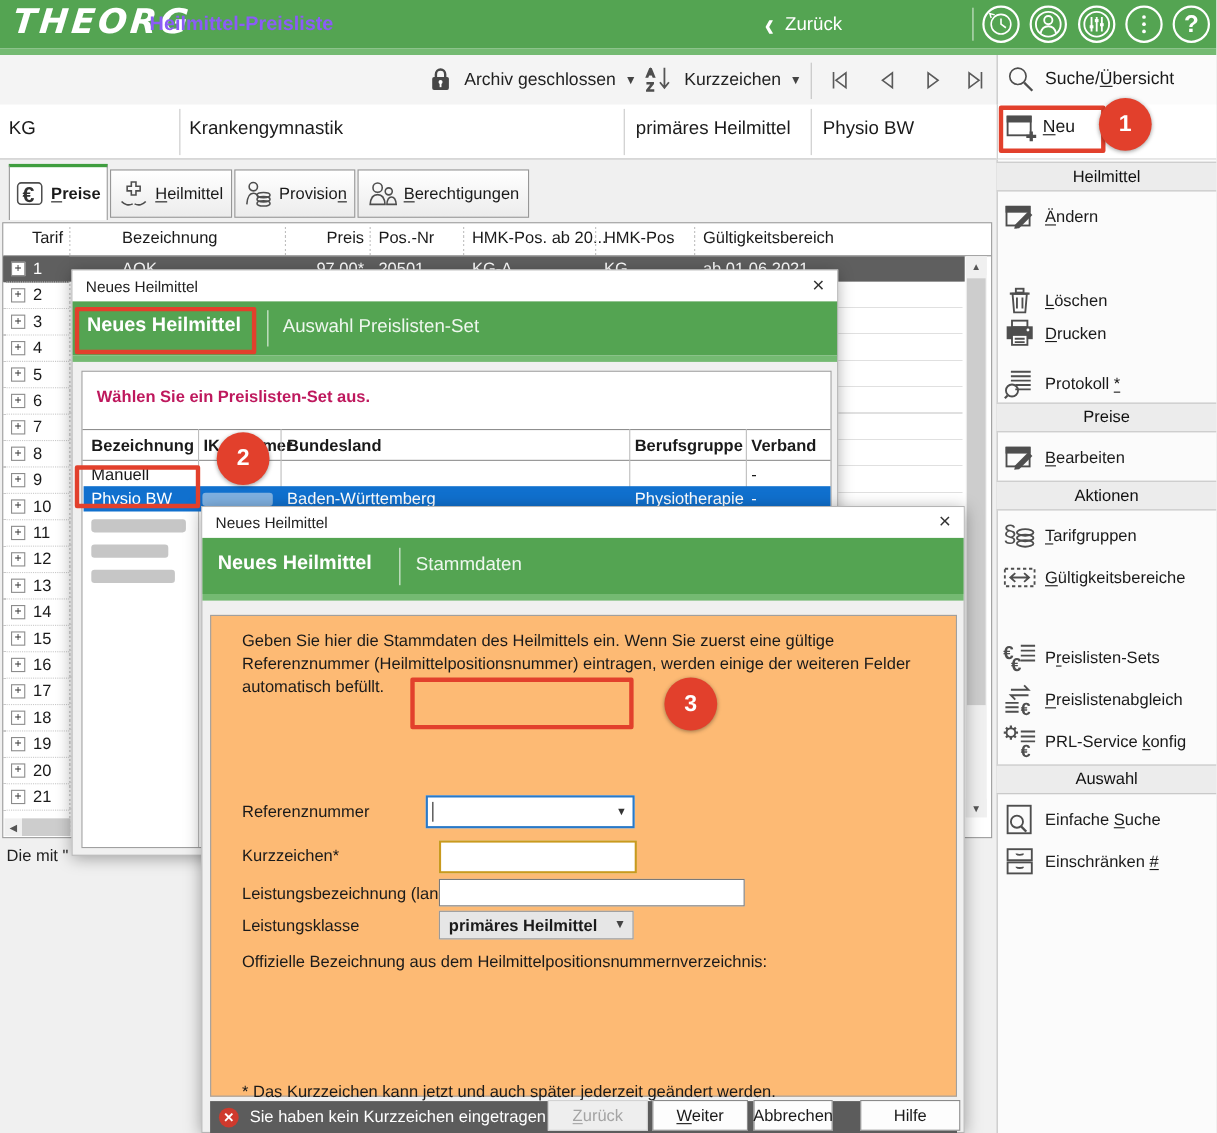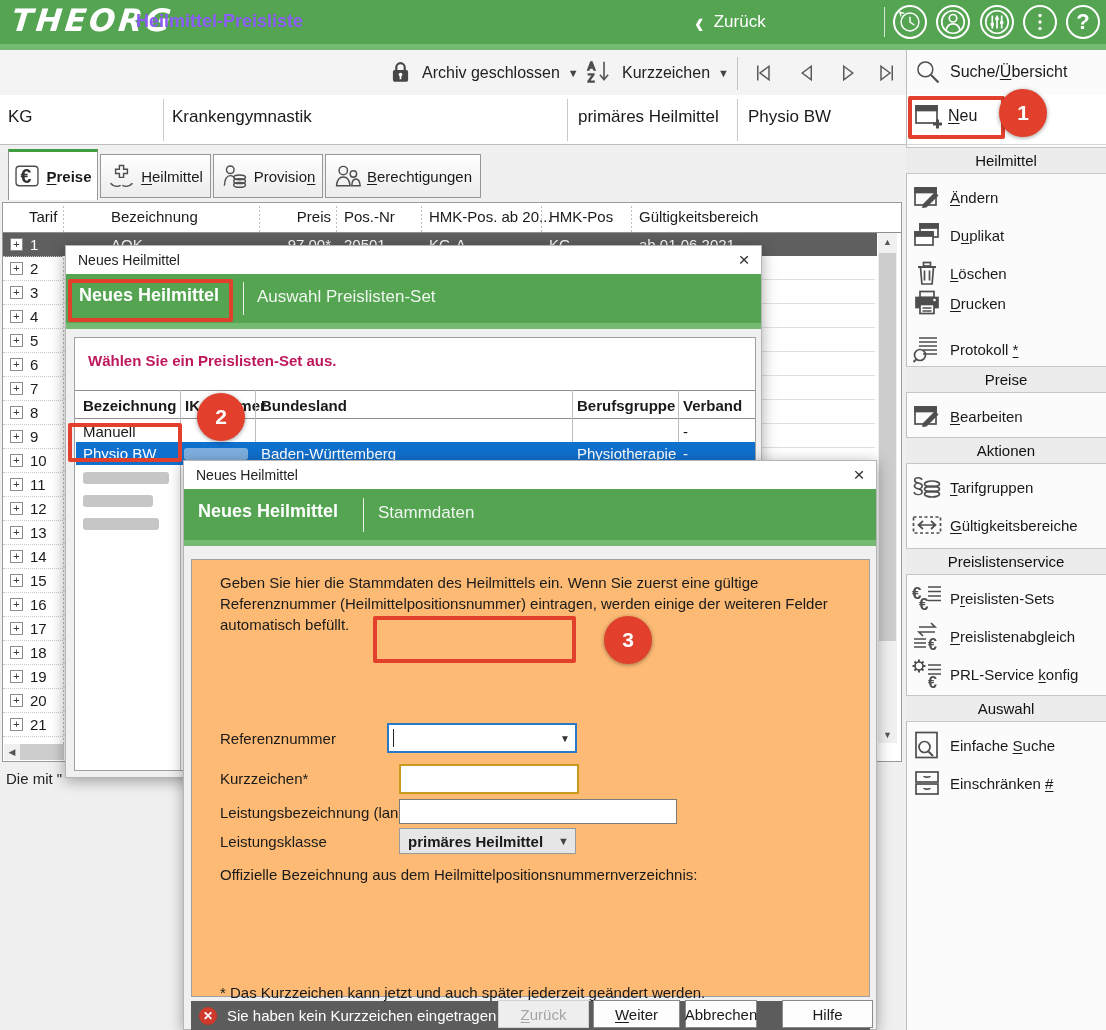--- a/index.html
+++ b/index.html
@@ -363,26 +363,20 @@
     <span><u>N</u>eu</span>
   </div>
 
   <div class="sec" style="top:147px">Heilmittel</div>
   <div class="sitem" style="top:178px">
     <svg width="32" height="32" viewBox="0 0 32 32" class="icn">
         <use href="#i-winpen"></use>
       </svg>
     <span><u>Ä</u>ndern</span>
     </div>
-  <div class="sitem" style="top:216px">
-    <svg width="32" height="32" viewBox="0 0 32 32" class="icn">
-        <use href="#i-dup"></use>
-      </svg>
-    <span>D<u>u</u>plikat</span>
-    </div>
   <div class="sitem" style="top:254px">
     <svg width="32" height="32" viewBox="0 0 32 32" class="icn">
         <use href="#i-trash"></use>
       </svg>
     <span><u>L</u>öschen</span>
     </div>
   <div class="sitem" style="top:284px">
     <svg width="32" height="32" viewBox="0 0 32 32" class="icn">
         <use href="#i-print"></use>
       </svg>
@@ -410,21 +404,20 @@
       </svg>
     <span><u>T</u>arifgruppen</span>
     </div>
   <div class="sitem" style="top:506px">
     <svg width="32" height="32" viewBox="0 0 32 32" class="icn">
         <use href="#i-range"></use>
       </svg>
     <span><u>G</u>ültigkeitsbereiche</span>
     </div>
 
-  <div class="sec" style="top:548px">Preislistenservice</div>
   <div class="sitem" style="top:579px">
     <svg width="32" height="32" viewBox="0 0 32 32" class="icn">
         <use href="#i-sets"></use>
       </svg>
     <span>P<u>r</u>eislisten-Sets</span>
     </div>
   <div class="sitem" style="top:617px">
     <svg width="32" height="32" viewBox="0 0 32 32" class="icn">
         <use href="#i-abgl"></use>
       </svg>

